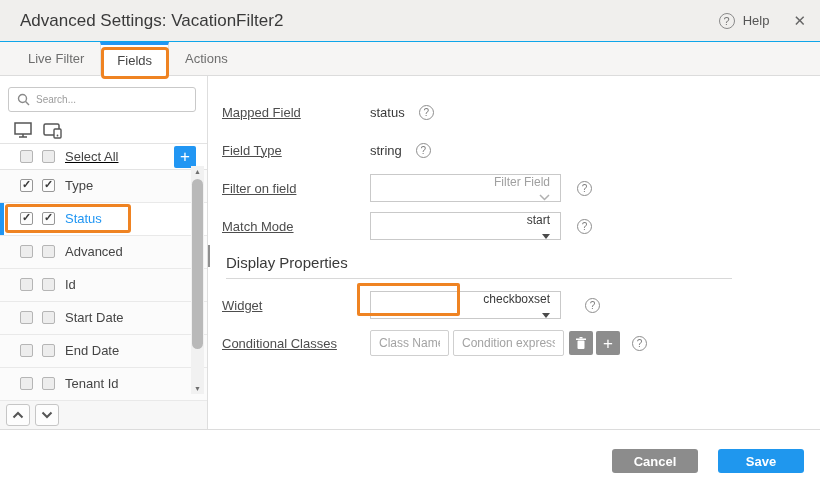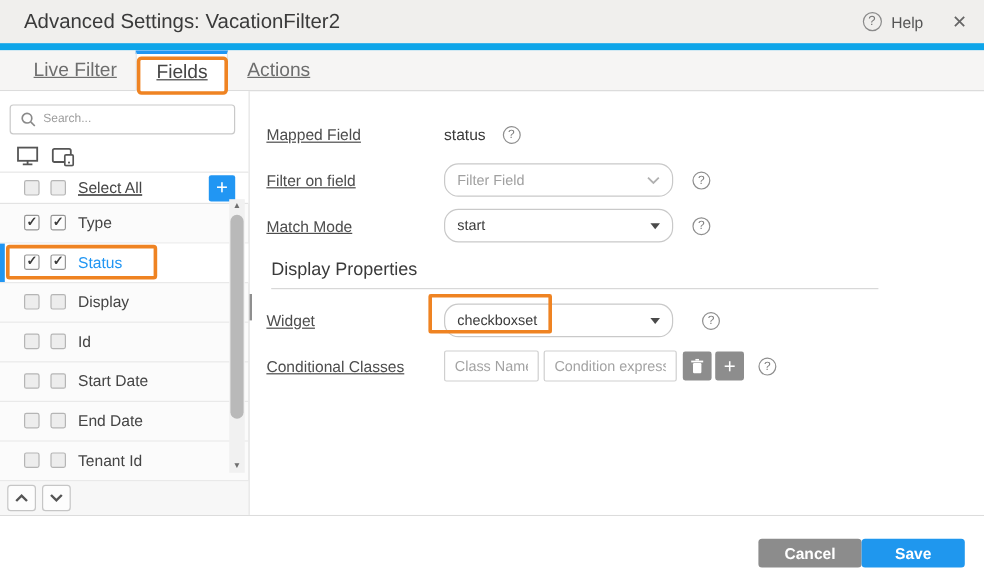--- a/index.html
+++ b/index.html
@@ -1,34 +1,34 @@
 <!DOCTYPE html>
 <html><head>
 <meta charset="utf-8">
 <style>
   * { margin:0; padding:0; box-sizing:border-box; }
   html,body { width:820px; height:487px; }
   body { font-family:"Liberation Sans", sans-serif; background:#fff; overflow:hidden; }
   .window { position:relative; width:820px; height:487px; background:#fff; }
 
   
-  .titlebar { height:42px; background:#f0efed; border-bottom:6px solid #0ea5e9;
+  .titlebar { height:42px; background:#f0efed; border-bottom:1px solid #0ea5e9;
               display:flex; align-items:center; padding:0 14px 0 20px; }
   .title { font-size:17px; color:#3a3a3a; flex:1; }
   .titlebar-right { display:flex; align-items:center; gap:8px; }
   .help-circle { width:16px; height:16px; border:1px solid #8a8a8a; border-radius:50%;
                  color:#777; font-size:11px; line-height:14px; text-align:center; display:inline-block; }
   .help-label { font-size:13px; color:#555; margin-right:16px; }
   .close-x { font-size:15px; color:#666; cursor:pointer; line-height:1; }
 
   
   .tabbar { height:34px; background:#f6f5f4; border-bottom:1px solid #dcdcdc;
             display:flex; align-items:stretch; padding-left:12px; position:relative; }
-  .tab { padding:0 16px; font-size:16px; color:#6e6e6e; display:flex; align-items:center;
-         position:relative; cursor:pointer;text-decoration:underline; }
+  .tab { padding:0 16px; font-size:13px; color:#6e6e6e; display:flex; align-items:center;
+         position:relative; cursor:pointer; }
   .tab.active { background:#fff; color:#454545; border-top:3px solid #2196f3;
                 border-left:1px solid #e2e2e2; border-right:1px solid #e2e2e2;
                 margin-bottom:-1px; }
   .tab-ring { display:none; position:absolute; left:0px; top:2px; right:-1px; bottom:-3px;
               border:3px solid #ef8322; border-radius:4px; pointer-events:none; z-index:5; }
   .tab.annotated .tab-ring { display:block; }
 
   
   .main { display:flex; height:354px; border-bottom:1px solid #dcdcdc; }
   .sidebar { width:208px; background:#fbfbfb; border-right:1px solid #dedede;
@@ -84,23 +84,23 @@
 
   
   .frow { display:flex; align-items:center; min-height:28px; margin-bottom:10px; }
   .flabel { width:148px; font-size:13px; color:#4d4d4d; flex:none;text-decoration:underline; }
   .fvalue { font-size:13px; color:#3a3a3a; margin-right:14px; }
   .help-q { width:15px; height:15px; border:1px solid #8e8e8e; border-radius:50%;
             color:#7d7d7d; font-size:10px; line-height:13px; text-align:center;
             display:inline-block; flex:none; cursor:pointer; }
   .help-q::after { content:"?"; }
   .fvalue + .help-q { margin-left:0; }
-  .select { width:191px; height:28px; border:1px solid #c9c9c9; border-radius:12px;
-            background:#fff; display:flex; align-items:center; padding:0 10px;
-            font-size:12px; color:#3a3a3a; position:relative; margin-right:16px; cursor:pointer; }
+  .select { width:191px; height:28px; border:1px solid #c9c9c9; border-radius:0;
+            background:#fff; display:flex; align-items:flex-end; padding:0 10px;
+            font-size:12px; color:#3a3a3a; position:relative; margin-right:16px; cursor:pointer;flex-direction:column; }
   .select .sel-text { flex:1; }
   .select .sel-text.placeholder { color:#a0a0a0; }
   .caret-solid { width:0; height:0; border-left:4px solid transparent; border-right:4px solid transparent;
                  border-top:5px solid #4a4a4a; }
   .select-wrap { position:relative; margin-right:24px; }
   .select-wrap .select { margin-right:0; }
   .widget-ring { display:none; position:absolute; left:-13px; top:-8px; width:103px; height:33px;
                  border:3px solid #ef8322; border-radius:2px; pointer-events:none; z-index:4; }
   .widget-ring.show { display:block; }
   .section-head { font-size:15px; color:#3a3a3a; width:506px; border-bottom:1px solid #d8d8d8;
@@ -114,21 +114,21 @@
             display:inline-flex; align-items:center; justify-content:center; cursor:pointer; flex:none; }
   .sq-btn + .sq-btn { margin-left:3px; }
   .sq-btn.plus { color:#fff; font-size:17px; line-height:1; }
   .cc-row .help-q { margin-left:12px; }
 
   
   .bottombar { height:56px; background:#fff; position:relative; }
   .btn { position:absolute; top:19px; height:24px; width:86px; border:0; border-radius:3px;
          color:#fff; font-size:13px; font-weight:bold; font-family:"Liberation Sans", sans-serif;
          cursor:pointer; }
-  .btn.cancel { right:102px; background:#8c8c8c; }
+  .btn.cancel { right:122px; background:#8c8c8c; }
   .btn.save { right:16px; background:#1f97ee; }
 
   svg { display:block; }
 </style>
 </head>
 <body>
 
 <div class="window">
 
   <div class="titlebar">
@@ -198,21 +198,21 @@
         <div class="fld-row selected annotated">
           <span class="cb checked"></span>
           <span class="cb checked"></span>
           <span class="row-label">Status</span>
           <span class="row-ring"></span>
           <span class="inner-thumb"></span>
         </div>
         <div class="fld-row">
           <span class="cb"></span>
           <span class="cb"></span>
-          <span class="row-label">Display</span>
+          <span class="row-label">Advanced</span>
 
         </div>
         <div class="fld-row">
           <span class="cb"></span>
           <span class="cb"></span>
           <span class="row-label">Id</span>
 
         </div>
         <div class="fld-row">
           <span class="cb"></span>
@@ -255,20 +255,25 @@
     </div>
 
     <div class="content">
 
       <div class="frow">
         <div class="flabel">Mapped Field</div>
         <div class="fvalue">status</div>
         <span class="help-q"></span>
       </div>
 
+      <div class="frow">
+        <div class="flabel">Field Type</div>
+        <div class="fvalue">string</div>
+        <span class="help-q"></span>
+      </div>
 
       <div class="frow">
         <div class="flabel">Filter on field</div>
         <div class="select">
           <span class="sel-text placeholder">Filter Field</span>
           <svg width="11" height="7" viewBox="0 0 11 7">
             <polyline points="1,1 5.5,5.5 10,1" fill="none" stroke="#b0b0b0" stroke-width="1.5"></polyline>
           </svg>
         </div>
         <span class="help-q"></span>

